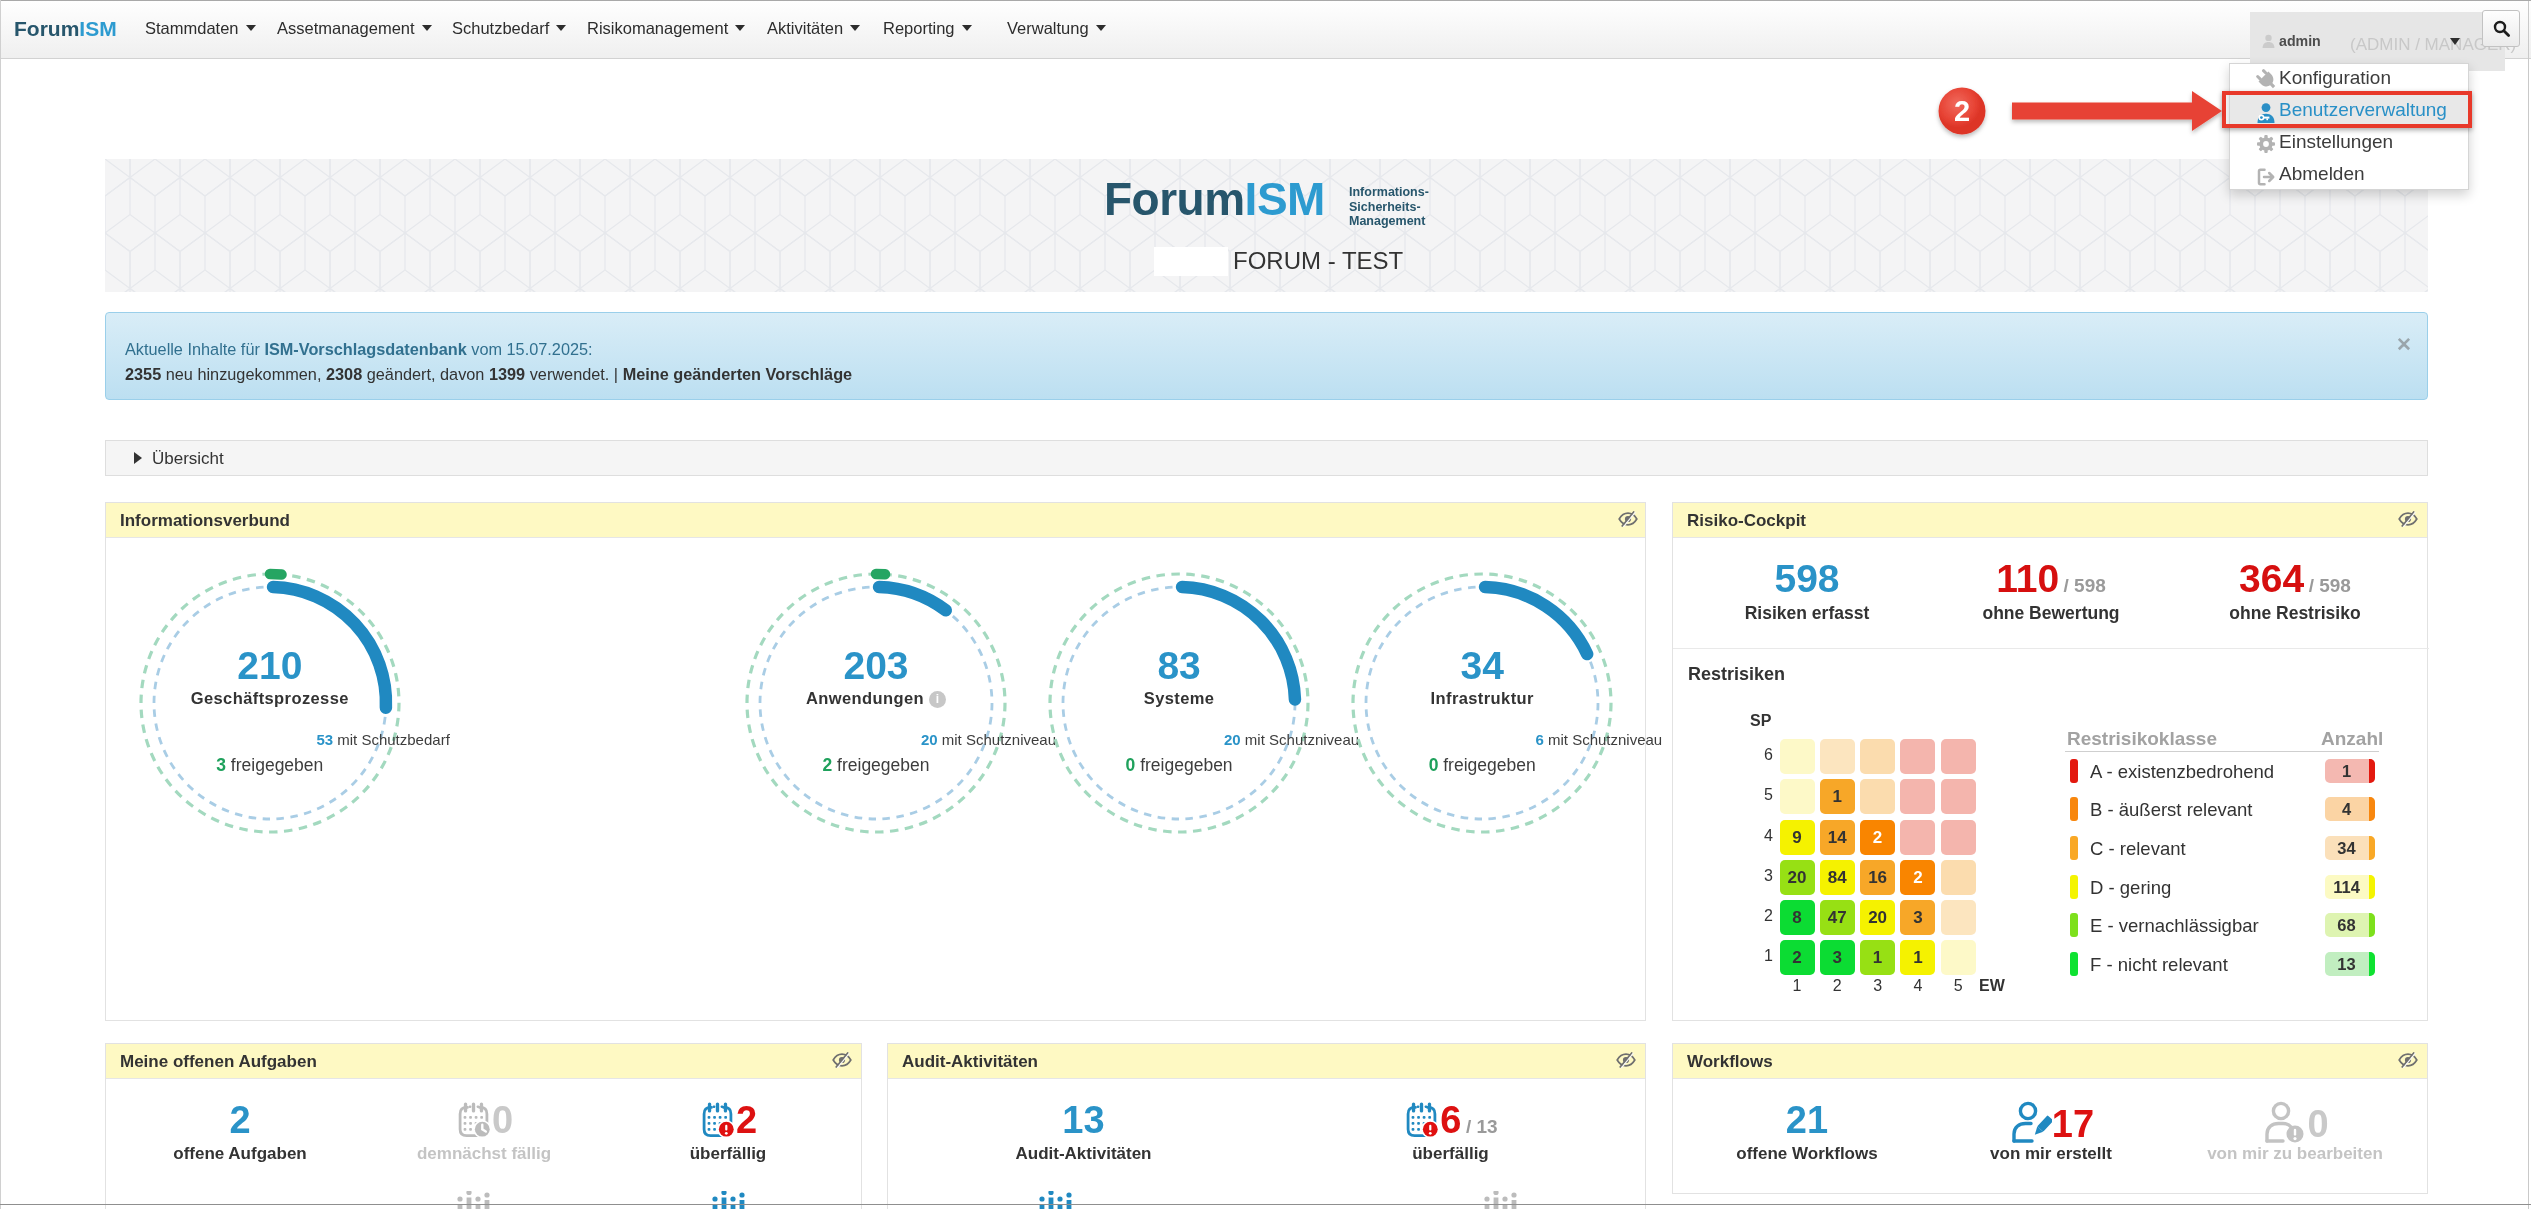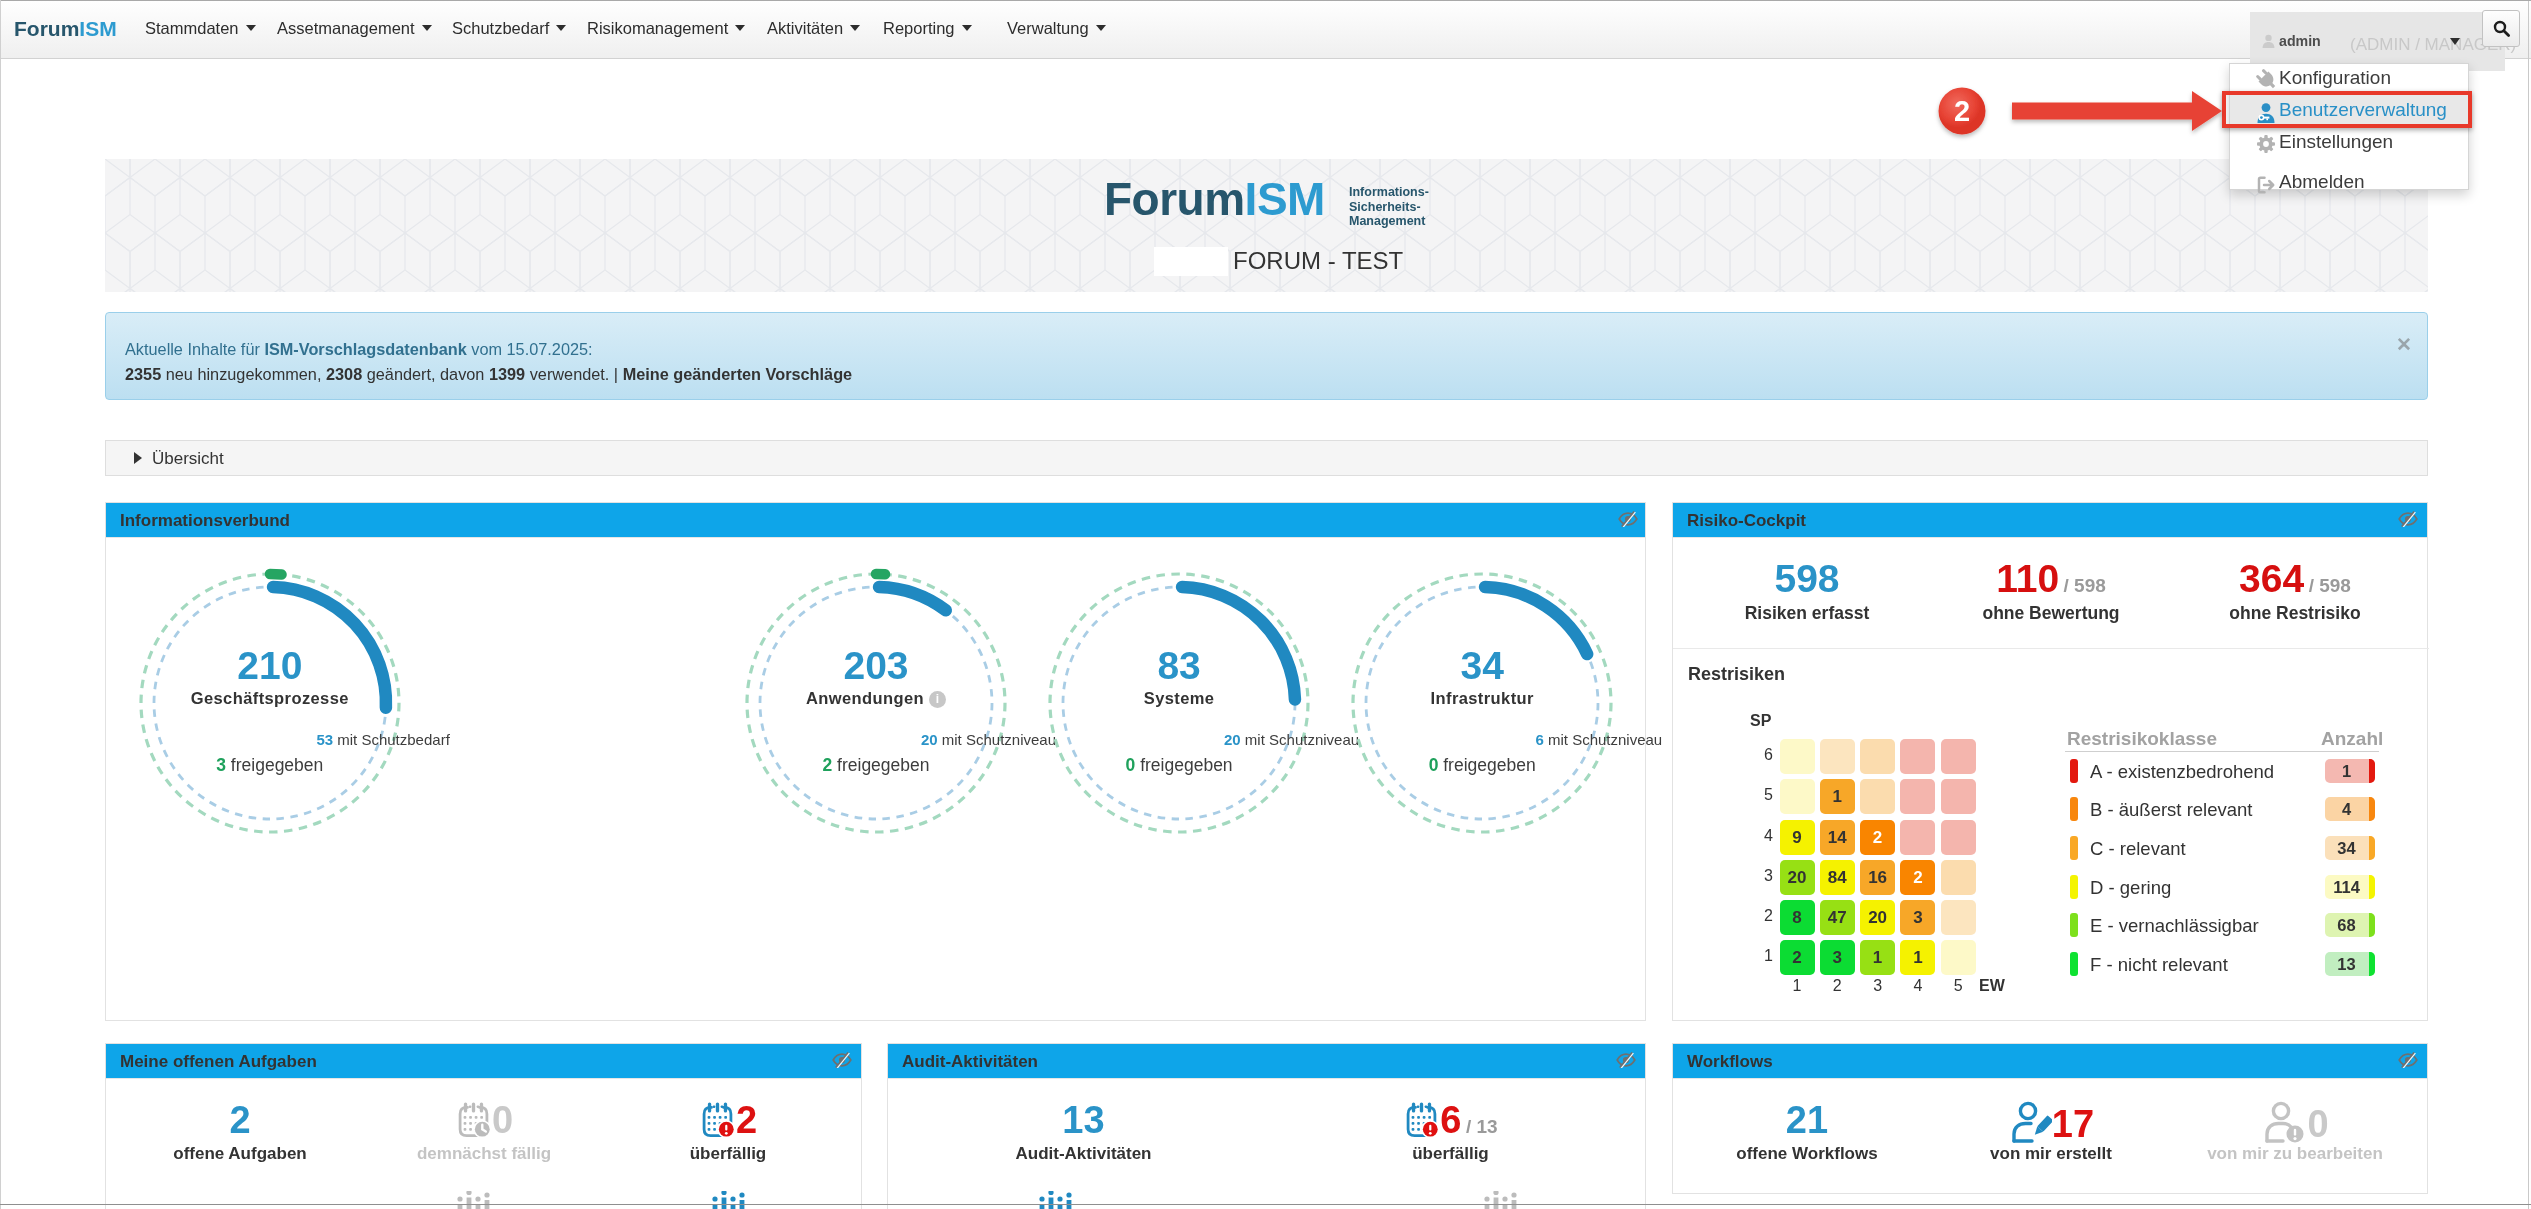--- a/index.html
+++ b/index.html
@@ -46,21 +46,21 @@
 
   
   #ueber { position:absolute; left:105px; top:440px; width:2323px; height:36px; background:#f5f5f5;
     border:1px solid #dedede; }
   #ueber .tri { position:absolute; left:28px; top:11px; width:0; height:0;
     border-top:6px solid transparent; border-bottom:6px solid transparent; border-left:8px solid #333; }
   #ueber .t { position:absolute; left:46px; top:8px; font-size:17px; color:#333; }
 
   
   .panel { position:absolute; background:#fff; border:1px solid #e2e2e2; }
-  .phead { position:absolute; left:0; top:0; right:0; height:35px; background:#0ea5e9; border-bottom:1px solid #e6e6e6; }
+  .phead { position:absolute; left:0; top:0; right:0; height:35px; background:#fef9c3; border-bottom:1px solid #e6e6e6; }
   .phead .t { position:absolute; left:14px; top:8px; font-size:17px; font-weight:bold; color:#333; }
   .phead .eye { position:absolute; top:8px; }
 
   
   .cw { position:absolute; width:280px; height:280px; }
   .cw svg { position:absolute; left:0; top:0; }
   .cw .num { position:absolute; left:0; top:83px; width:280px; text-align:center;
     font-size:39px; font-weight:bold; color:#2a93c8; line-height:1; }
   .cw .lab { position:absolute; left:-40px; top:126px; width:360px; text-align:center;
     font-size:16.5px; font-weight:bold; color:#333; letter-spacing:0.4px; }
@@ -526,21 +526,21 @@
               <rect x="8.3" y="15" width="3.4" height="4" rx="1"></rect>
               <rect x="1" y="8.3" width="4" height="3.4" rx="1"></rect>
               <rect x="15" y="8.3" width="4" height="3.4" rx="1"></rect>
             </g>
           </g>
           <circle cx="10" cy="10" r="2.9" fill="#fff"></circle>
         </g>
       </svg>
       <span class="tx">Einstellungen</span>
       </div>
-    <div class="dditem" style="top:104px;">
+    <div class="dditem" style="top:96px;">
       <svg style="position:absolute; left:26px; top:7px;" width="20" height="20" viewBox="0 0 20 20">
         <path d="M8.5 2.8 L4.4 2.8 Q3 2.8 3 4.2 L3 15.8 Q3 17.2 4.4 17.2 L8.5 17.2" fill="none" stroke="#b3b3b3" stroke-width="2.5" stroke-linecap="round"></path>
         <path d="M8 10 L16.5 10 M13.2 6 L17.2 10 L13.2 14" fill="none" stroke="#b3b3b3" stroke-width="2.5" stroke-linecap="round" stroke-linejoin="round"></path>
       </svg>
       <span class="tx">Abmelden</span>
       </div>
   </div>
   <div id="redbox"></div>
 
   <svg style="position:absolute; left:1930px; top:80px; z-index:40;" width="300" height="70" viewBox="0 0 300 70">

